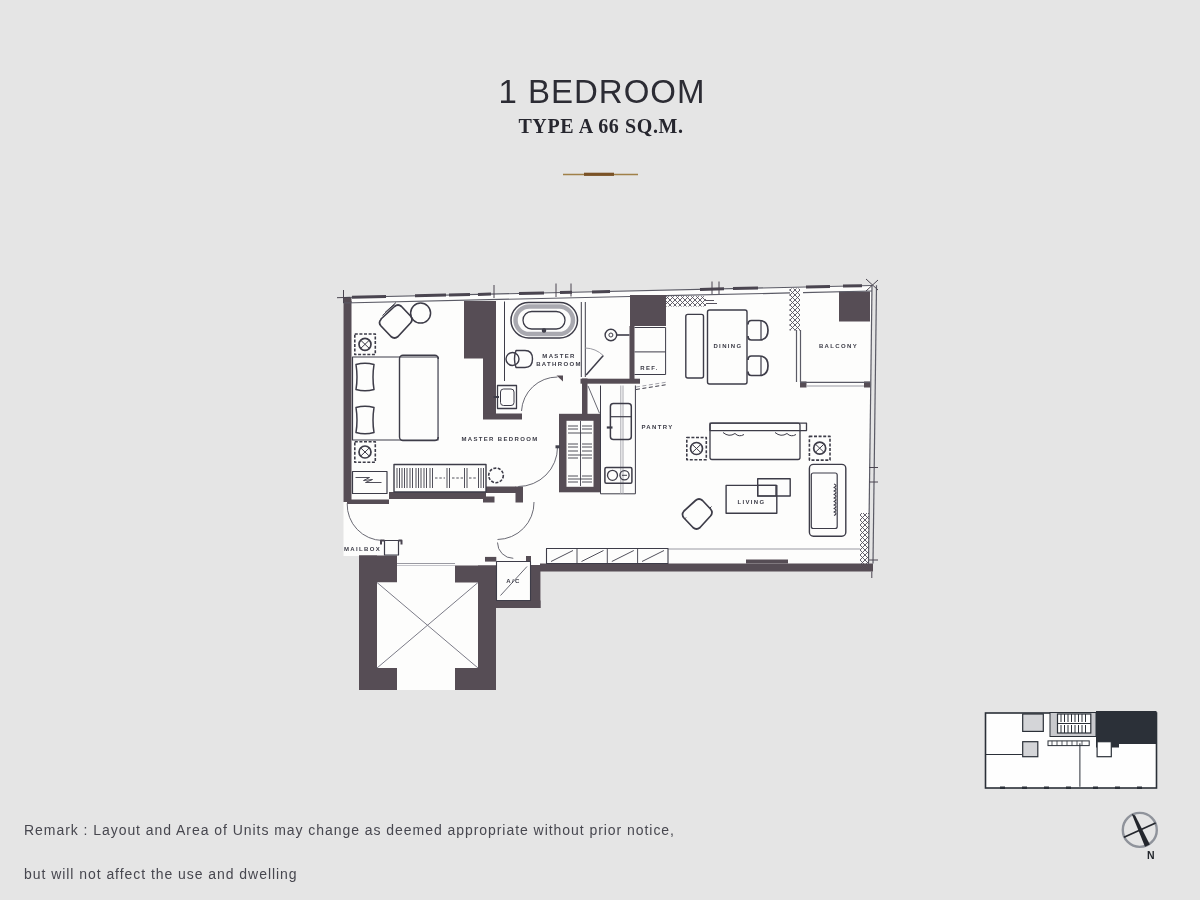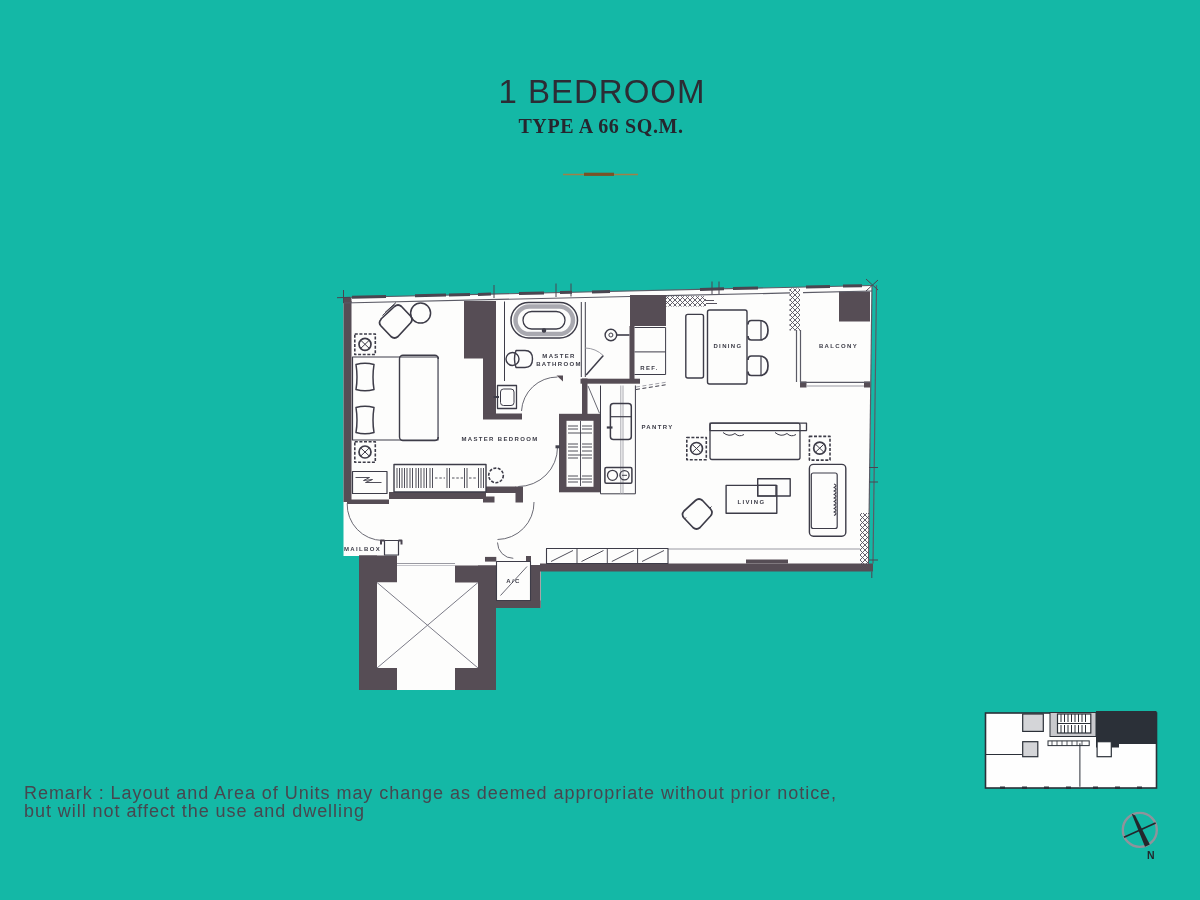--- a/index.html
+++ b/index.html
@@ -1,19 +1,19 @@
 <!DOCTYPE html>
 <html><head>
 <meta charset="utf-8">
 <style>
 html,body{margin:0;padding:0}
-.page{position:relative;width:1200px;height:900px;background:#14b8a6;font-family:"Liberation Sans",sans-serif;overflow:hidden}
+.page{position:relative;width:1200px;height:900px;background:#e5e5e5;font-family:"Liberation Sans",sans-serif;overflow:hidden}
 .t1{position:absolute;top:73px;left:0;width:1204px;text-align:center;font-size:33px;letter-spacing:1px;color:#2c2c34;font-weight:400}
 .t2{position:absolute;top:115px;left:0;width:1202px;text-align:center;font-family:"Liberation Serif",serif;font-size:20px;font-weight:bold;letter-spacing:0.6px;color:#26262e}
-.remark{position:absolute;left:24px;top:784px;font-size:18px;letter-spacing:0.95px;color:#47474f;line-height:18px;font-weight:normal}
+.remark{position:absolute;left:24px;top:808px;font-size:14px;letter-spacing:0.95px;color:#47474f;line-height:44px;font-weight:normal}
 </style>
 </head>
 <body>
 <div class="page">
 <div class="t1">1 BEDROOM</div>
 <div class="t2">TYPE A 66 SQ.M.</div>
 <svg width="1200" height="900" viewBox="0 0 1200 900" style="position:absolute;left:0;top:0">
 <defs>
 <pattern id="xh" width="5" height="5" patternUnits="userSpaceOnUse">
 <path d="M0 0L5 5M5 0L0 5" stroke="#55505c" stroke-width="0.9" fill="none"></path>

